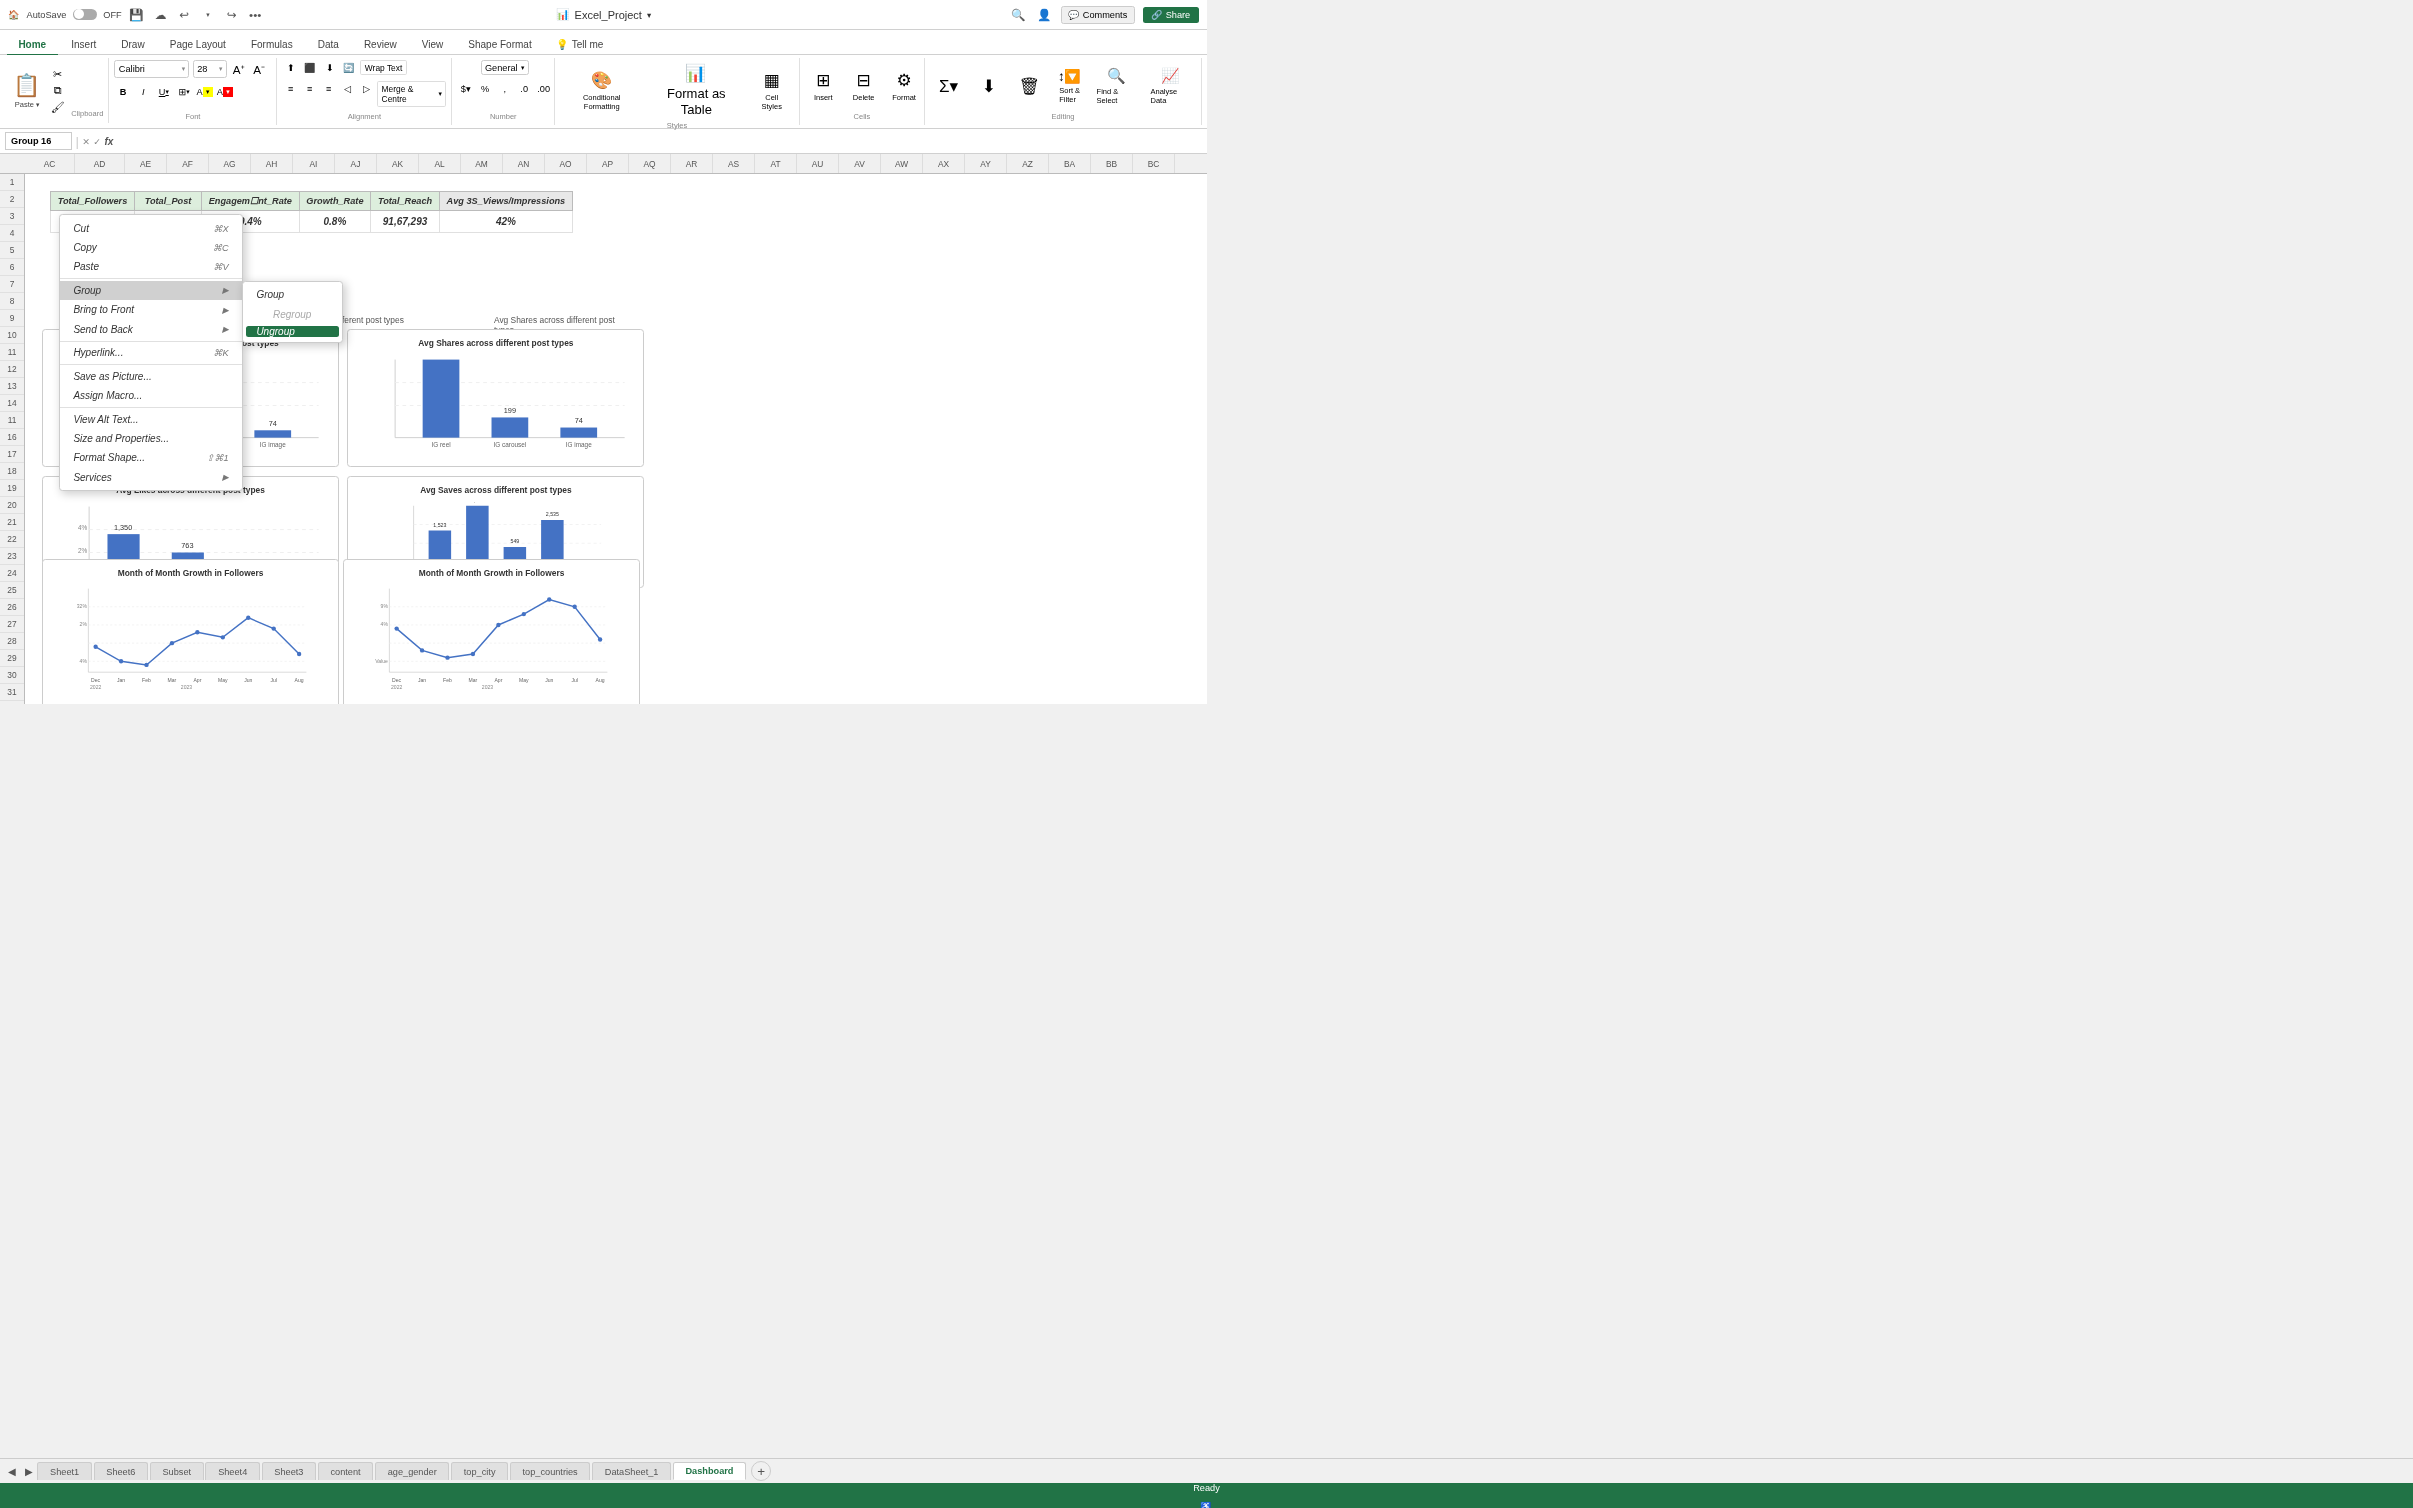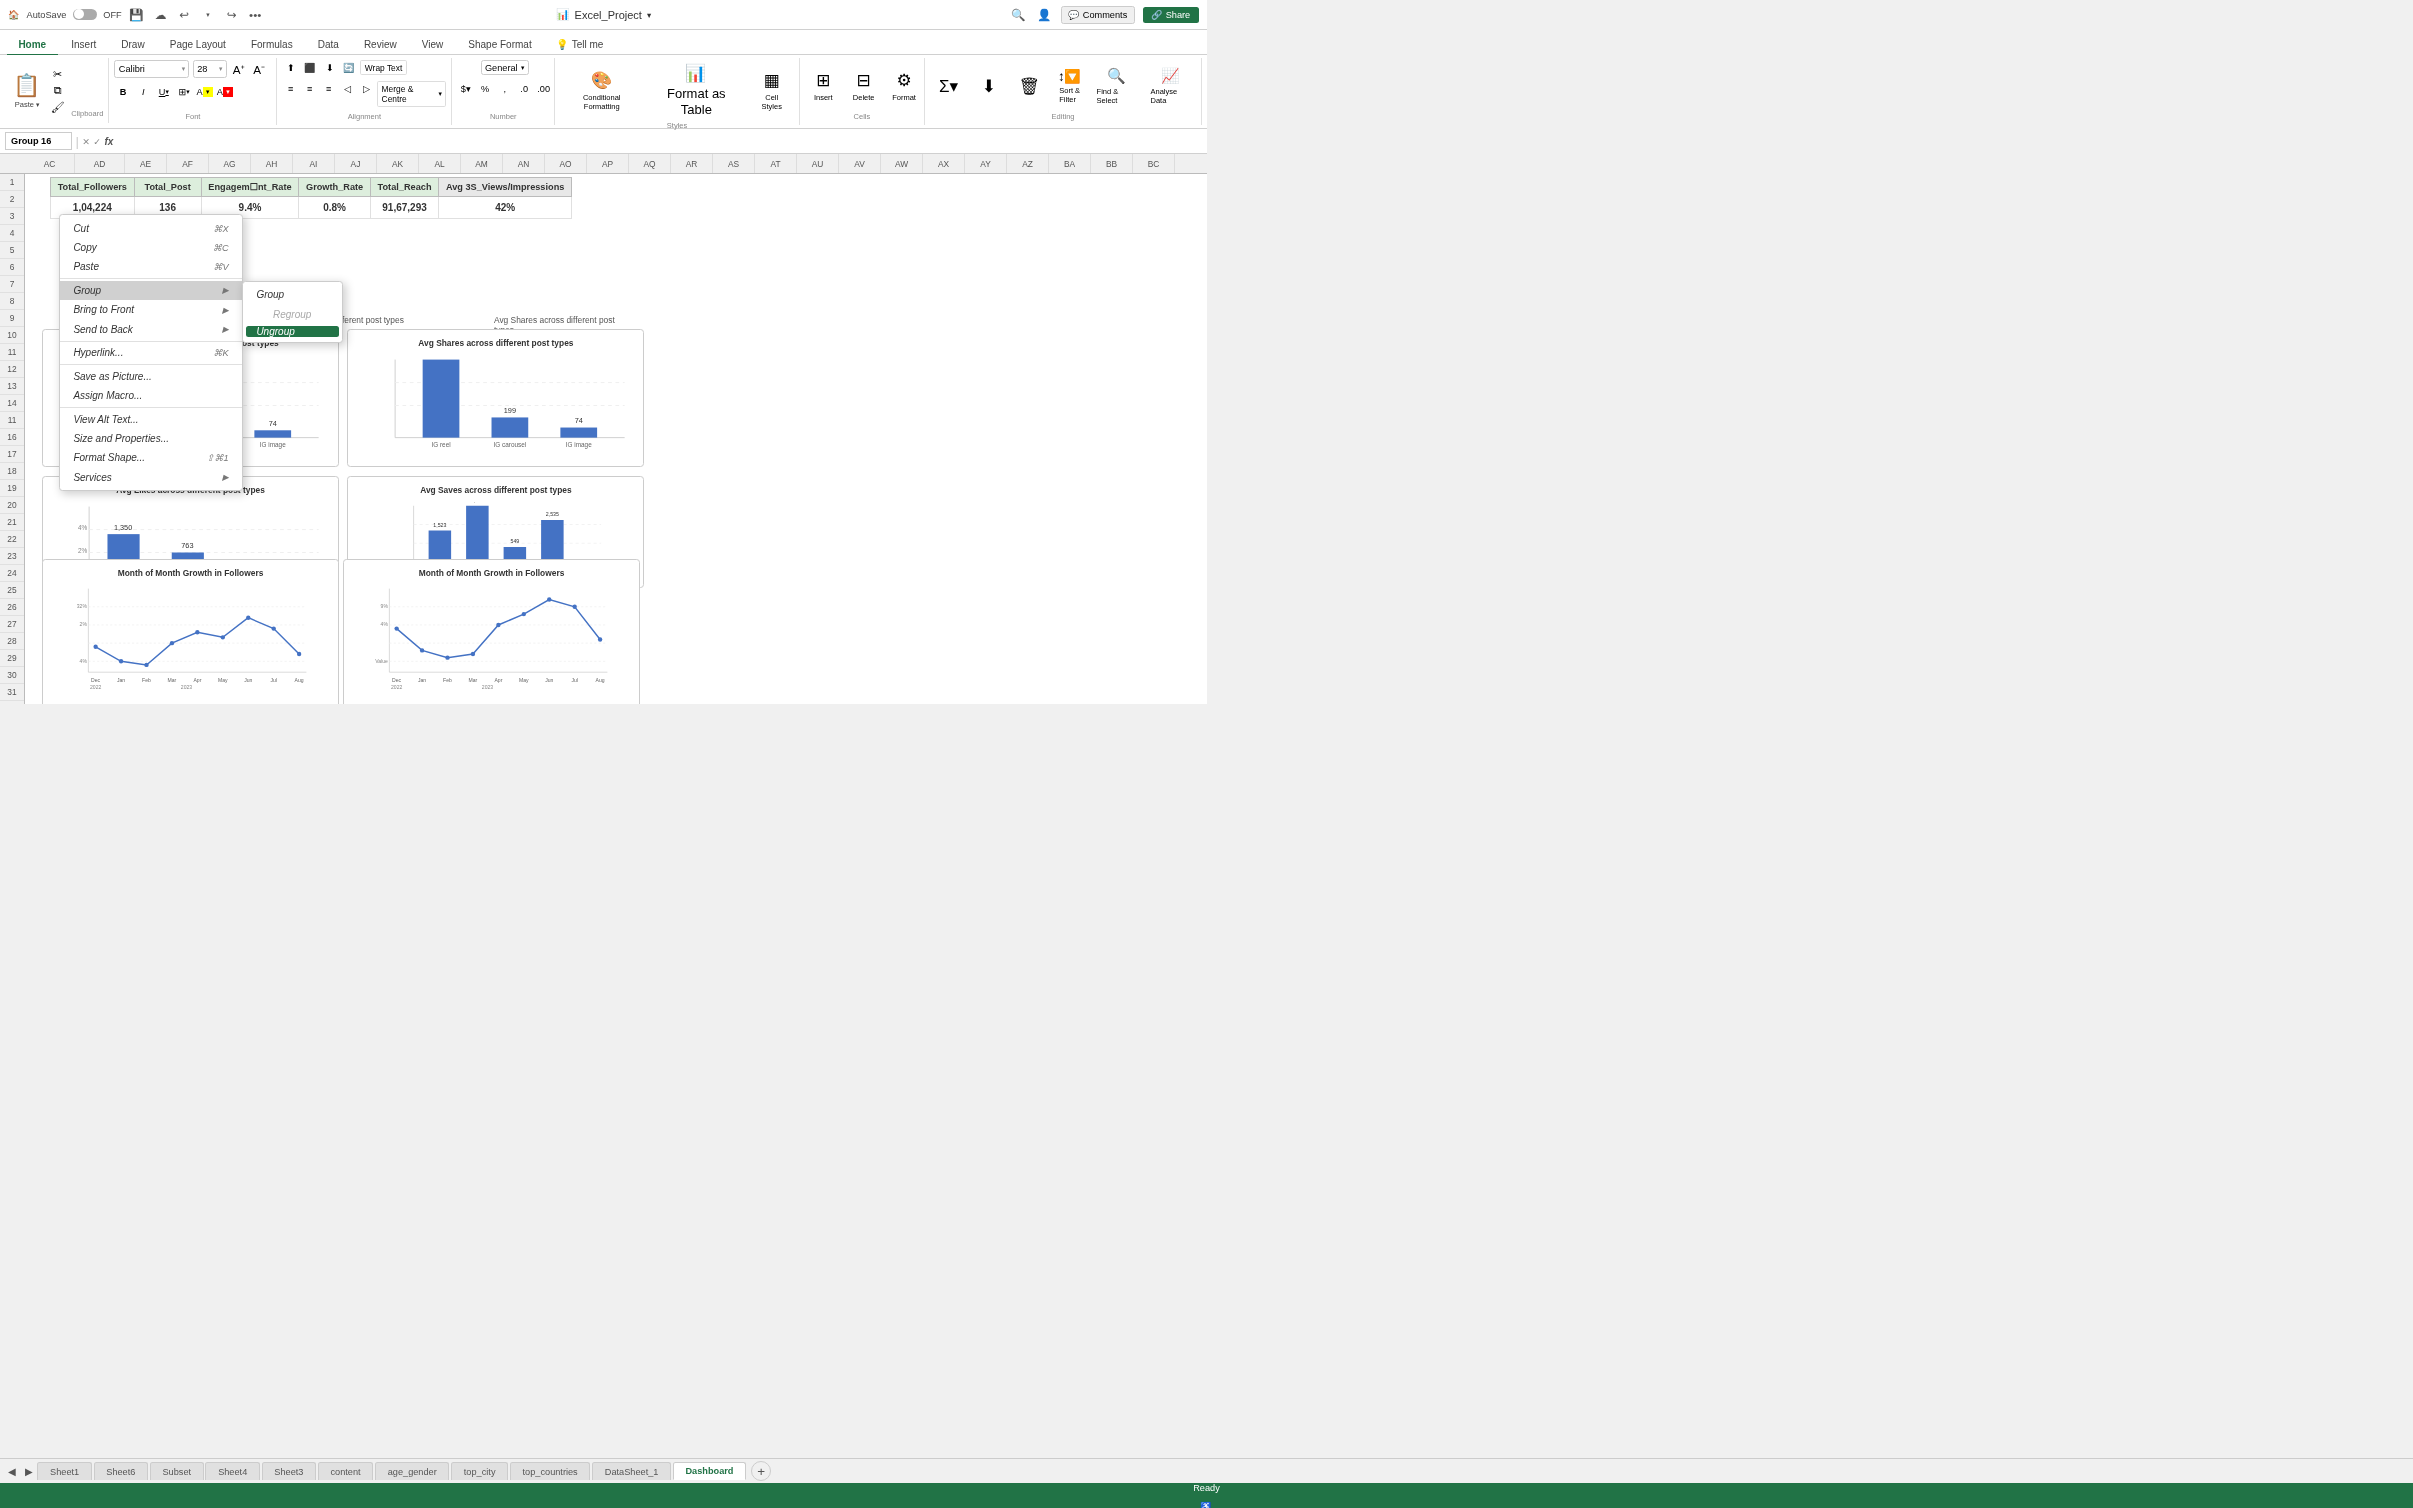--- a/index.html
+++ b/index.html
@@ -789,21 +789,21 @@
       <div class="row-num">28</div>
       <div class="row-num">29</div>
       <div class="row-num">30</div>
       <div class="row-num">31</div>
       <div class="row-num">32</div>
 
     </div>
 
     <div class="sheet-cells">
 
-      <div style="position:absolute;top:3px;left:25px;">
+      <div style="position:absolute;top:17px;left:25px;font-style:italic;">
         <table class="data-table">
           <tbody>
               <tr>
             <th>Total_Followers</th>
             <th>Total_Post</th>
             <th>Engagem☐nt_Rate</th>
             <th>Growth_Rate</th>
             <th>Total_Reach</th>
             <th class="last-col-header">Avg 3S_Views/Impressions</th>
           </tr>

